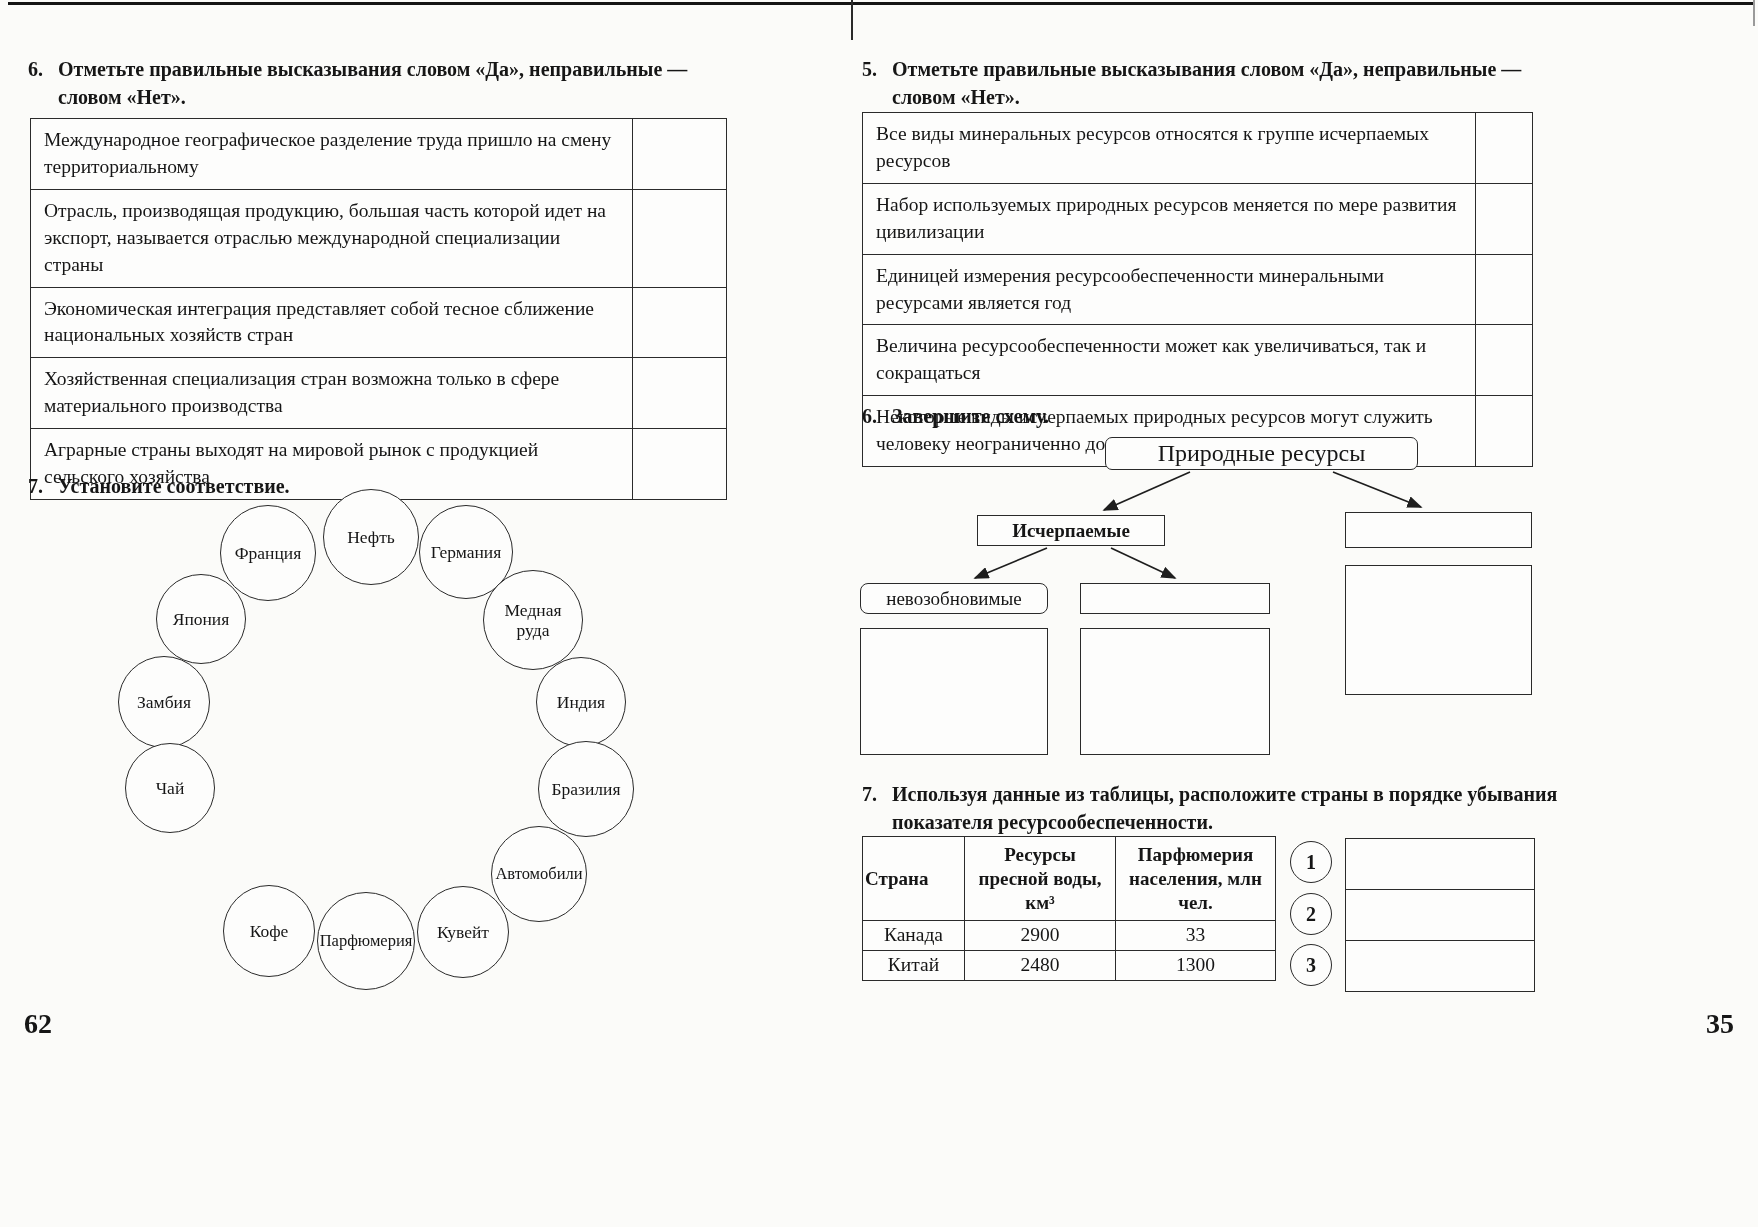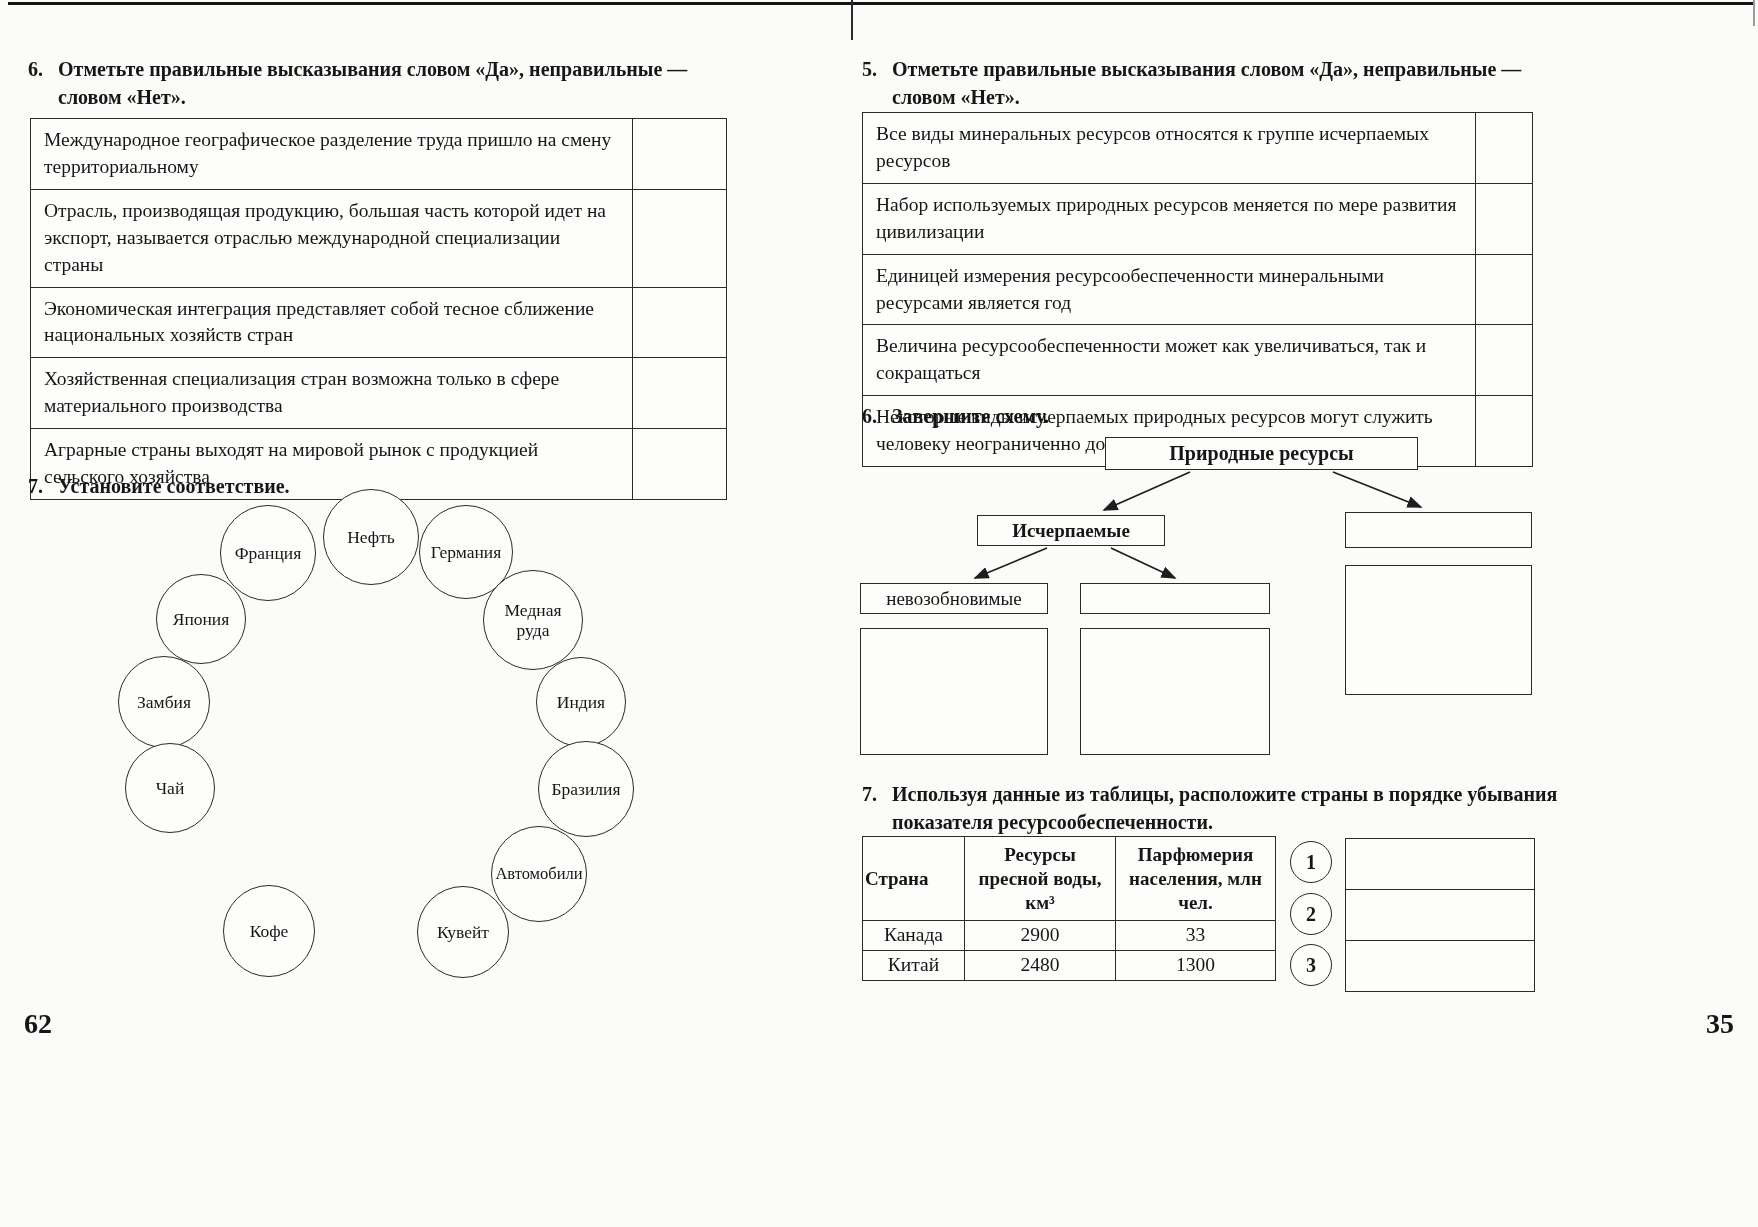--- a/index.html
+++ b/index.html
@@ -58,25 +58,25 @@
   .b14{left:417px;top:886px;width:92px;height:92px}
 
   
   .scheme{position:absolute;left:855px;top:428px;width:700px;height:345px;}
   .scheme svg{position:absolute;left:0;top:0;pointer-events:none;}
   .sbox{
     position:absolute;border:1.6px solid #2a2a2a;background:#fdfdfc;
     display:flex;align-items:center;justify-content:center;text-align:center;
     font-size:19px;box-sizing:border-box;
   }
-  .sbox.bold{font-weight:bold;font-size:20px;}
+  .sbox.bold{font-weight:normal;font-size:24px;border-radius:7px;}
   .s-root{left:250px;top:9px;width:313px;height:33px;}
   .s-exh{left:122px;top:87px;width:188px;height:31px;font-weight:bold;}
   .s-l2r{left:490px;top:84px;width:187px;height:36px;}
-  .s-nonren{left:5px;top:155px;width:188px;height:31px;}
+  .s-nonren{left:5px;top:155px;width:188px;height:31px;border-radius:8px;}
   .s-l3m{left:225px;top:155px;width:190px;height:31px;}
   .s-bigl{left:5px;top:200px;width:188px;height:127px;}
   .s-bigm{left:225px;top:200px;width:190px;height:127px;}
   .s-bigr{left:490px;top:137px;width:187px;height:130px;}
 
   
   .tbl-data{position:absolute;left:862px;top:836px;width:378px;}
   .tbl-data td{vertical-align:middle;}
   .tbl-data td.hdr{font-weight:bold;text-align:center;font-size:19px;line-height:1.25;padding:6px 6px;}
   .tbl-data td.hdr.first{text-align:left;padding-left:2px;}
@@ -172,20 +172,23 @@
       <span>Чай</span>
     </div>
   <div class="bubble b9">
       <span>Бразилия</span>
     </div>
   <div class="bubble b11">
       <span>Автомобили</span>
     </div>
   <div class="bubble b12">
       <span>Кофе</span>
+    </div>
+  <div class="bubble b13">
+      <span>Парфюмерия</span>
     </div>
   <div class="bubble b14">
       <span>Кувейт</span>
     </div>
 
   <div class="pagenum pn-left">62</div>
 
   <div class="heading" style="left:862px;top:55px;width:690px;">
     <span class="num">5.</span>
     <span class="ht">Отметьте правильные высказывания словом «Да», неправильные — словом «Нет».</span>

